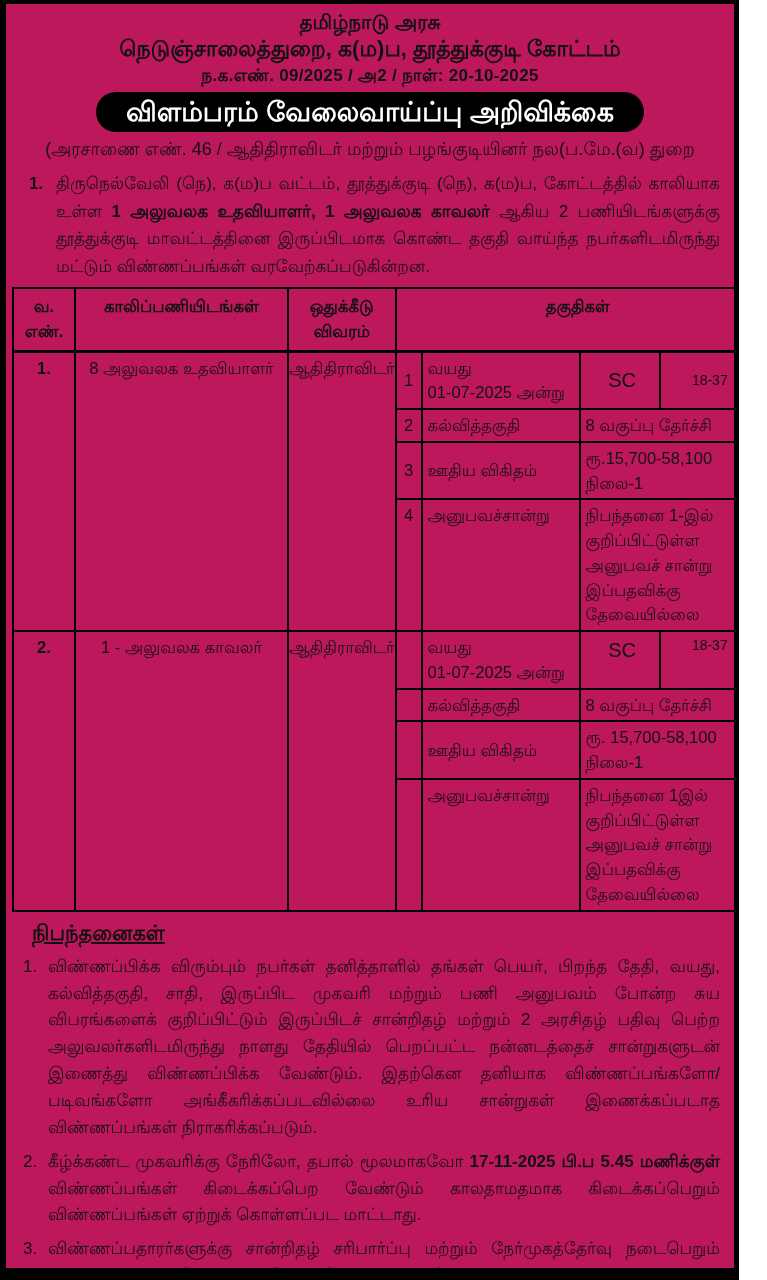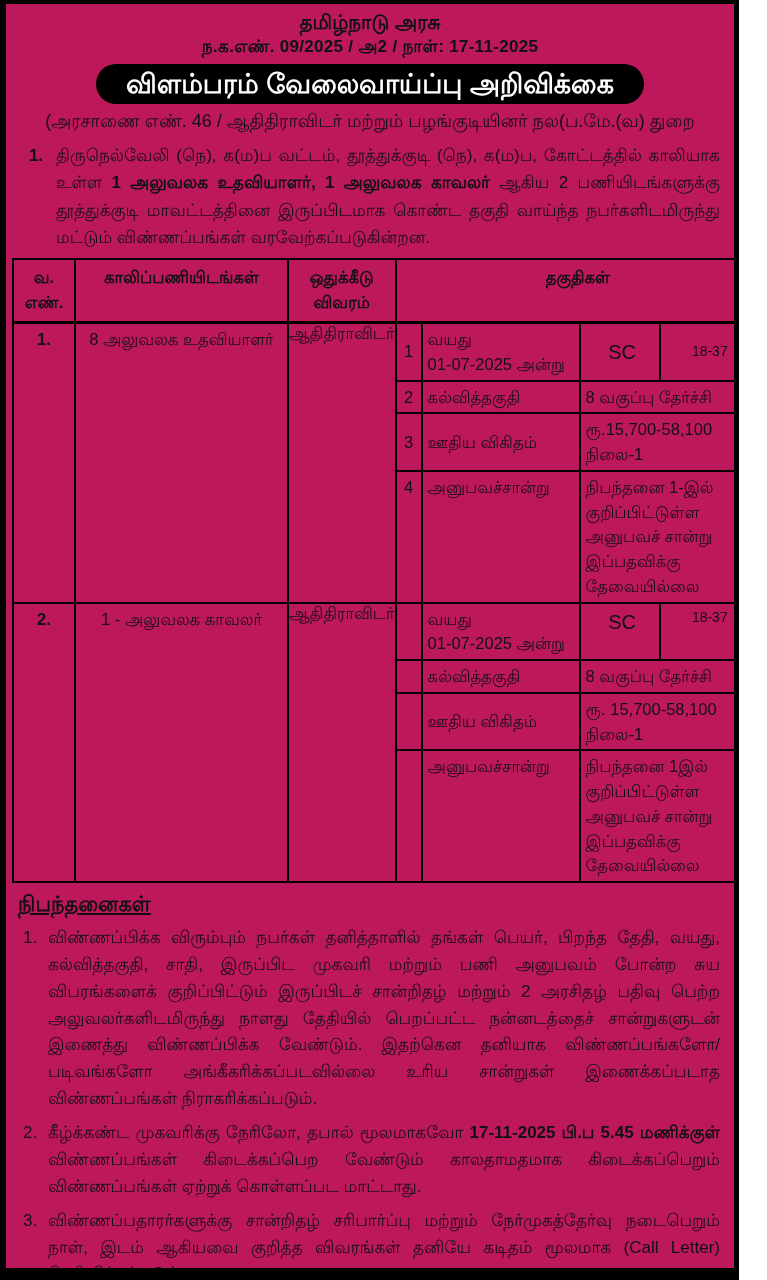--- a/index.html
+++ b/index.html
@@ -52,54 +52,55 @@
   table.main thead th {
     border-bottom: 3px solid #000;
     font-weight: 600;
     text-align: center;
     padding: 5px 2px;
     line-height: 1.55;
     vertical-align: top;
   }
   td.sno { text-align: center; padding-top: 6px; font-weight: 600; }
   td.post { text-align: center; padding-top: 6px; }
-  td.resv { text-align: right; }
+  td.resv { text-align: right; padding-top: 6px; }
   td.qualcell { padding: 0; }
   table.qtable {
     border-collapse: collapse;
     border-style: hidden; 
     width: 100%;
     height: 100%;
     font-size: 16.5px;
   }
   table.qtable td { border: 2px solid #000; padding: 3px 5px; vertical-align: middle; line-height: 1.5; }
   table.qtable td.qnum { width: 25px; text-align: center; padding: 3px 2px; }
   table.qtable td.qlabel { width: 158px; }
   table.qtable td.qv1 { width: 80px; font-size: 20px; padding-left: 10px; vertical-align: middle; text-align: center; }
   table.qtable td.qv2 { text-align: center; font-size: 14px; vertical-align: middle; }
   table.qtable tr.age td { height: 52px; }
   table.qtable tr.short td { height: 31px; }
 
   .cond-heading {
     font-size: 21px;
     font-weight: bold;
     text-decoration: underline;
-    margin: 9px 0 6px 6px;
+    margin: 9px 0 6px 20px;
   }
   .cond { display: flex; font-size: 17px; line-height: 1.58; text-align: justify; margin: 0 8px 7px 4px; }
   .cond-num { flex: none; width: 32px; padding-left: 7px; }
   .cond-body { flex: 1; }
 </style>
 </head>
 <body>
 
 <div class="page">
 
   <div class="center govt-line">தமிழ்நாடு அரசு</div>
-  <div class="center ref-line">ந.க.எண். 09/2025 / அ2 / நாள்: 17-11-2025</div>
+  <div class="center dept-line">நெடுஞ்சாலைத்துறை, க(ம)ப, தூத்துக்குடி கோட்டம்</div>
+  <div class="center ref-line">ந.க.எண். 09/2025 / அ2 / நாள்: 20-10-2025</div>
 
   <div class="banner-wrap">
     <span class="banner">விளம்பரம் வேலைவாய்ப்பு அறிவிக்கை</span>
   </div>
 
   <div class="center go-line">(அரசாணை எண். 46 / ஆதிதிராவிடர் மற்றும் பழங்குடியினர் நல(ப.மே.(வ) துறை</div>
 
   <div class="intro">
     <span class="intro-num">1.</span>
     <span class="intro-text"><span>திருநெல்வேலி (நெ), க(ம)ப வட்டம், தூத்துக்குடி (நெ), க(ம)ப, கோட்டத்தில் காலியாக உள்ள </span><span class="bold">1 அலுவலக உதவியாளர், 1 அலுவலக காவலர்</span><span> ஆகிய 2 பணியிடங்களுக்கு தூத்துக்குடி மாவட்டத்தினை இருப்பிடமாக கொண்ட தகுதி வாய்ந்த நபர்களிடமிருந்து மட்டும் விண்ணப்பங்கள் வரவேற்கப்படுகின்றன.</span></span>

